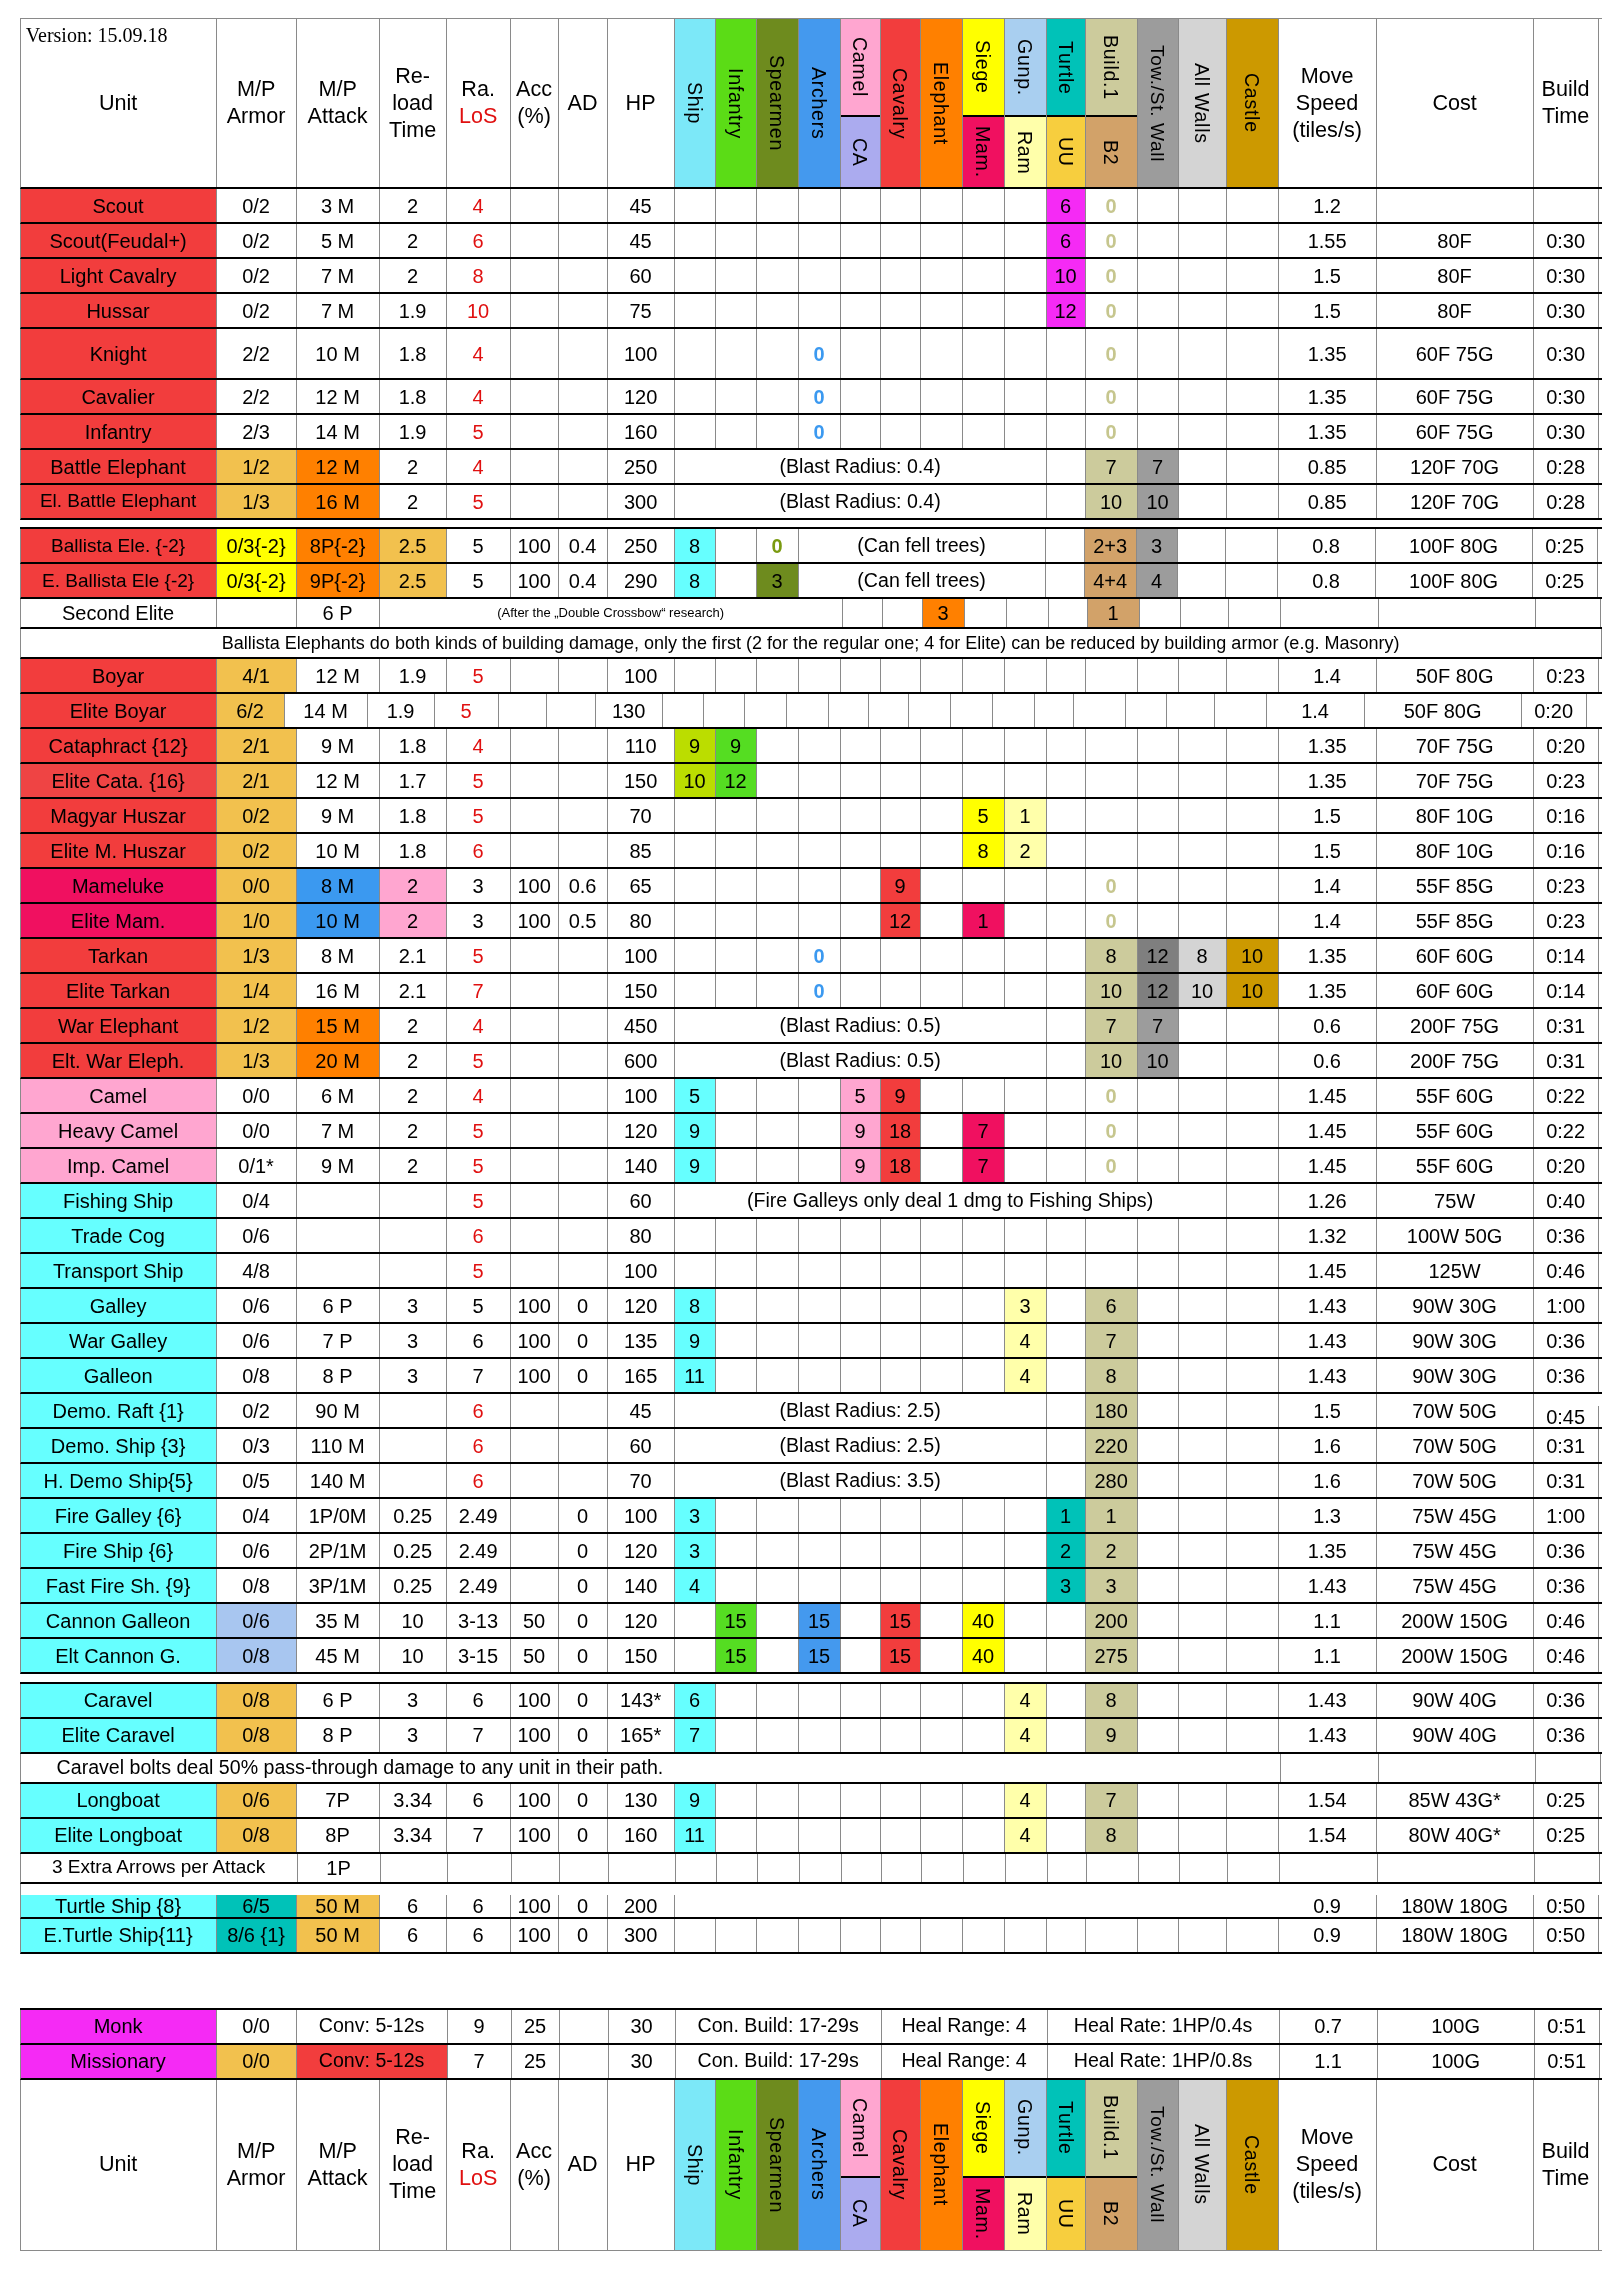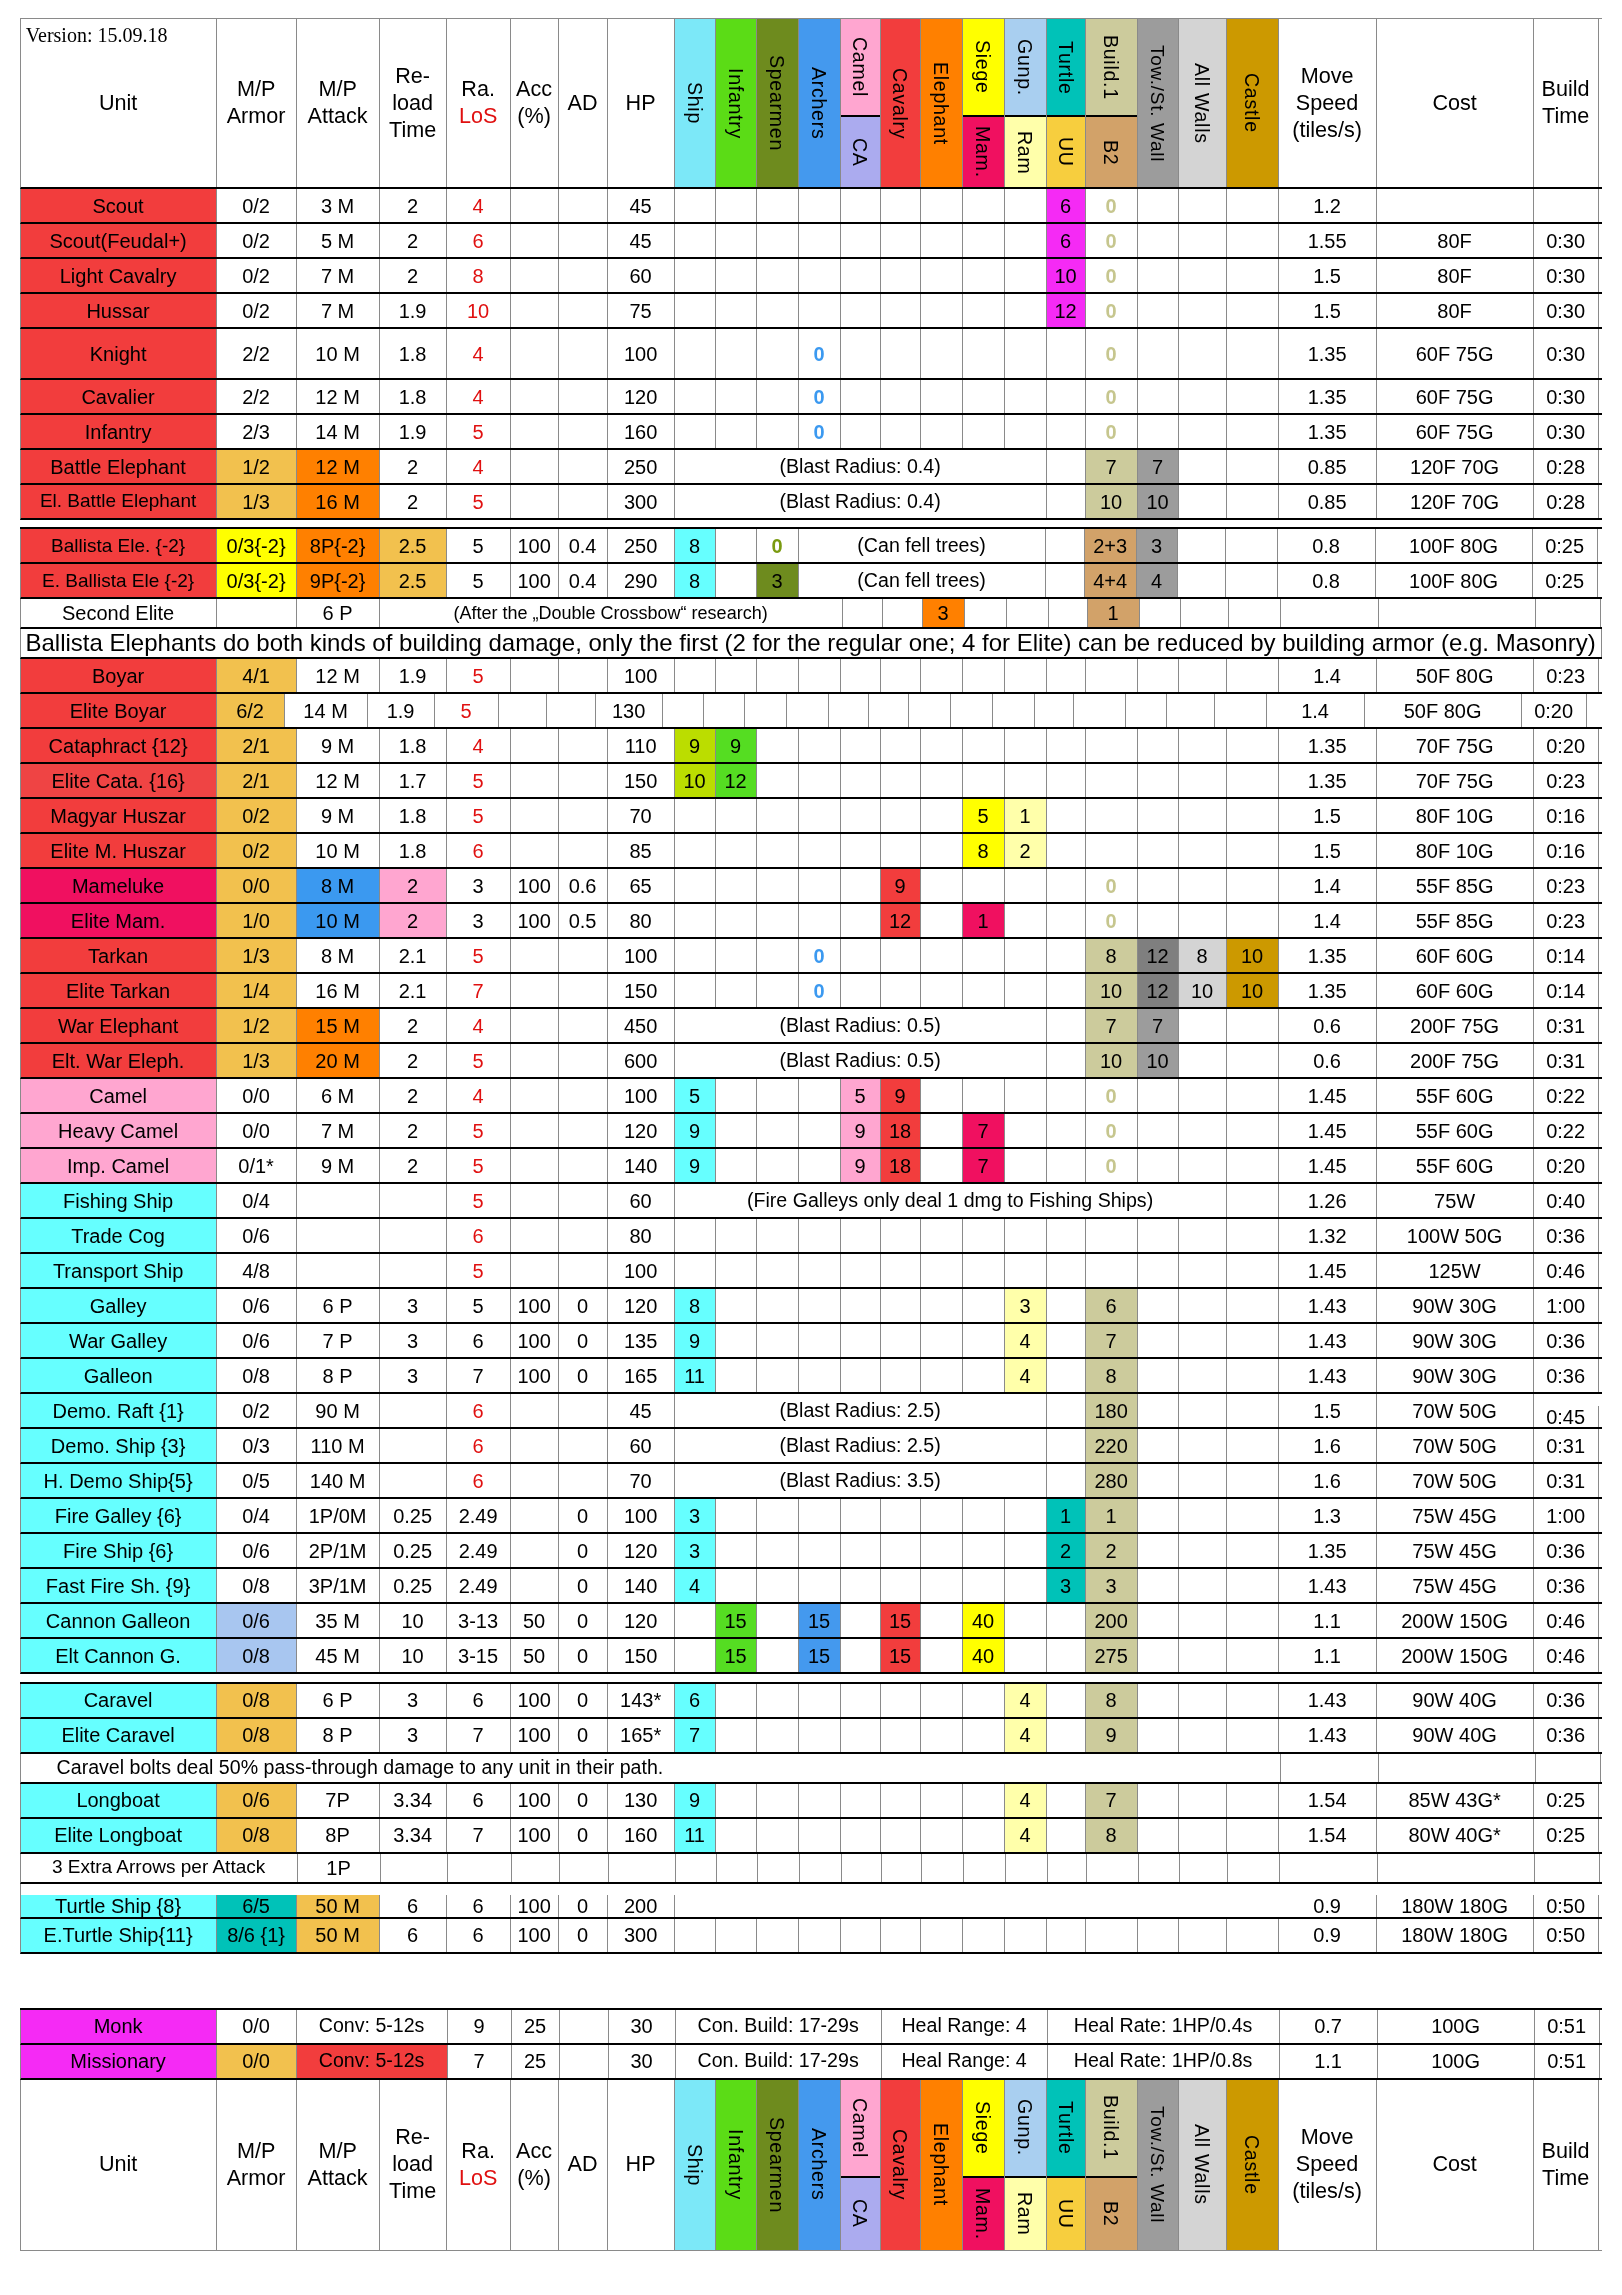--- a/index.html
+++ b/index.html
@@ -407,37 +407,37 @@
         <div class="cell" style="width: 48px;"></div>
         <div class="cell" style="width: 52px;"></div>
         <div class="cell" style="width: 98px;">0.8</div>
         <div class="cell" style="width: 157px;">100F 80G</div>
         <div class="cell" style="width: 65px;">0:25</div>
       </div>
       <div class="brow" style="height: 30px;">
         <div class="cell" style="width: 196px; background: rgb(255, 255, 255);">Second Elite</div>
         <div class="cell" style="width: 80px;"></div>
         <div class="cell" style="width: 83px;">6 P</div>
-        <div class="cell" style="width: 463px; font-size: 18px;">(After the „Double Crossbow“ research)</div>
+        <div class="cell" style="width: 463px; font-size: 13px;">(After the „Double Crossbow“ research)</div>
         <div class="cell" style="width: 40px;"></div>
         <div class="cell" style="width: 40px;"></div>
         <div class="cell" style="width: 42px; background: rgb(255, 128, 0);">3</div>
         <div class="cell" style="width: 42px;"></div>
         <div class="cell" style="width: 42px;"></div>
         <div class="cell" style="width: 39px;"></div>
         <div class="cell" style="width: 52px; background: rgb(210, 162, 105);">1</div>
         <div class="cell" style="width: 41px;"></div>
         <div class="cell" style="width: 48px;"></div>
         <div class="cell" style="width: 52px;"></div>
         <div class="cell" style="width: 98px;"></div>
         <div class="cell" style="width: 157px;"></div>
         <div class="cell" style="width: 65px;"></div>
       </div>
       <div class="brow" style="height: 30px;">
-        <div class="cell notecell" style="width: 1581px; font-size: 24px; text-align: right;">Ballista Elephants do both kinds of building damage, only the first (2 for the regular one; 4 for Elite) can be reduced by building armor (e.g. Masonry)</div>
+        <div class="cell notecell" style="width: 1581px; font-size: 18px; text-align: right;">Ballista Elephants do both kinds of building damage, only the first (2 for the regular one; 4 for Elite) can be reduced by building armor (e.g. Masonry)</div>
       </div>
       <div class="brow" style="height: 35px;">
         <div class="cell" style="width: 196px; background: rgb(242, 61, 61);">Boyar</div>
         <div class="cell" style="width: 80px; background: rgb(242, 193, 78);">4/1</div>
         <div class="cell" style="width: 83px;">12 M</div>
         <div class="cell" style="width: 67px;">1.9</div>
         <div class="cell" style="width: 64px; color: rgb(224, 16, 16);">5</div>
         <div class="cell" style="width: 48px;"></div>
         <div class="cell" style="width: 49px;"></div>
         <div class="cell" style="width: 67px;">100</div>

